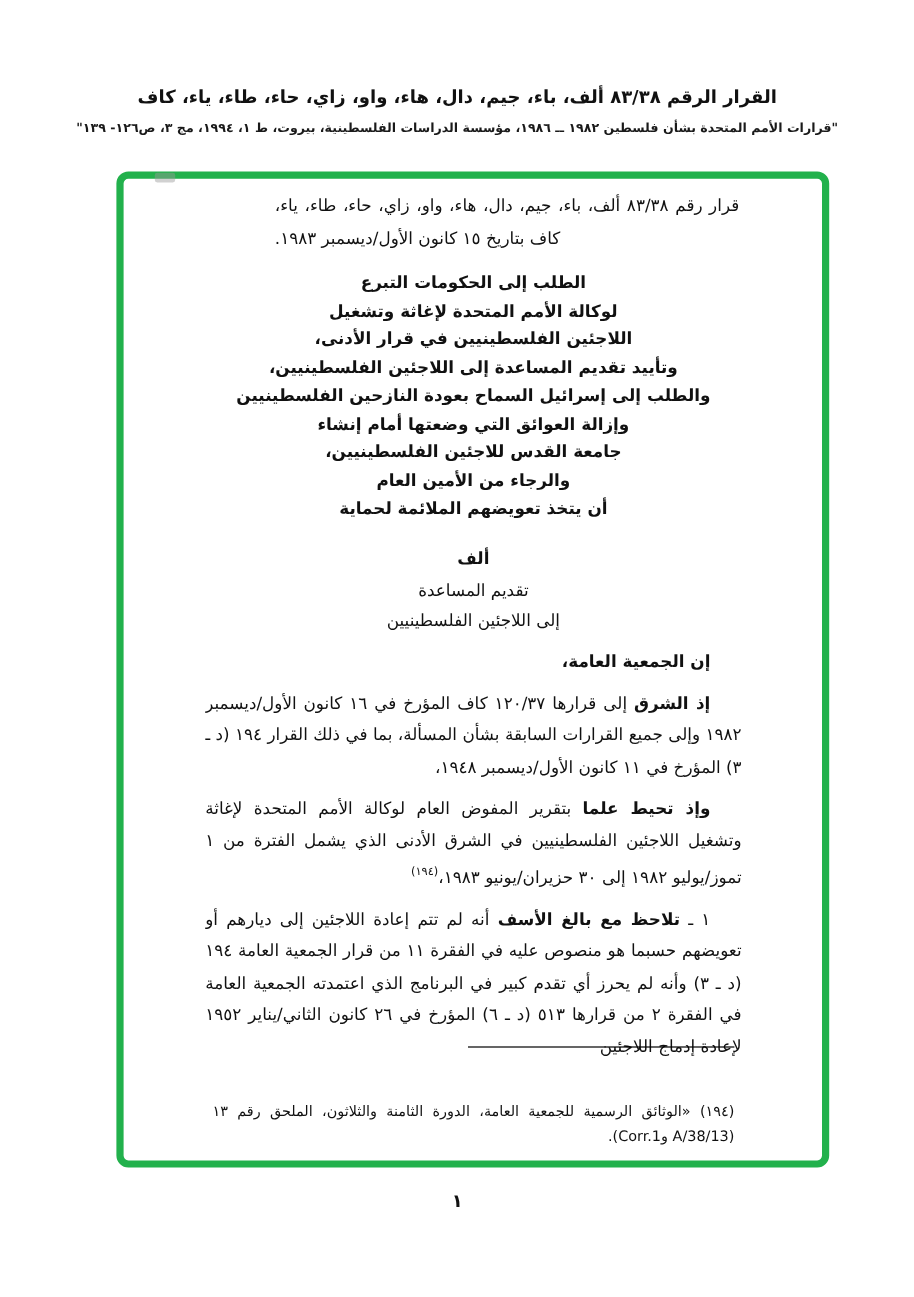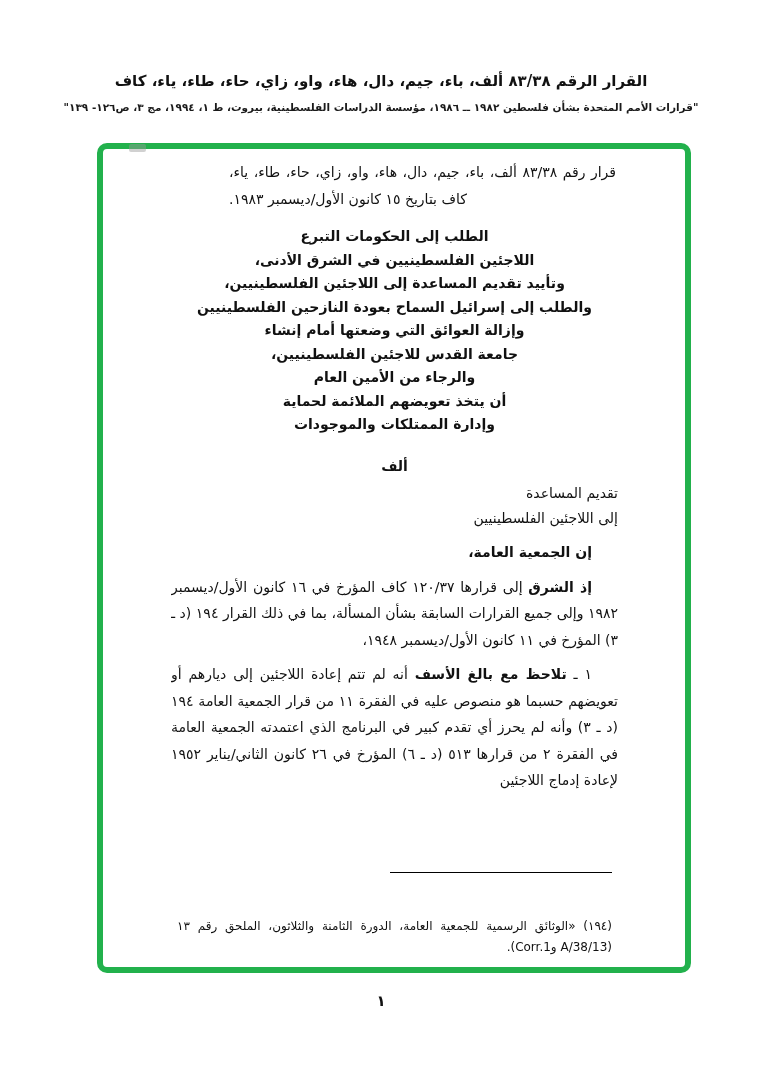--- a/index.html
+++ b/index.html
@@ -28,21 +28,21 @@
   }
   
   .content{
     position:absolute;top:2px;right:67px;left:68px;bottom:70px;
     overflow:hidden;font-size:14px;line-height:26.5px;text-align:justify;
   }
   .content p{margin:8px 0 0;text-indent:26px;}
   .intro{margin:8px 2px 0 58px !important;text-indent:0 !important;text-align-last:left;}
   .title-lines{margin-top:13px;text-align:center;font-weight:bold;font-size:14px;line-height:23.5px;}
   .section-letter{margin:16px 0 2px !important;text-align:center;font-weight:bold;text-indent:0 !important;}
-  .subtitle{margin-top:2px;text-align:right;line-height:25px;}
+  .subtitle{margin-top:2px;text-align:center;line-height:25px;}
   .b{font-weight:bold;}
   .sup{font-size:9.5px;vertical-align:7px;}
   
   .footnote{position:absolute;right:73px;left:74px;bottom:9px;}
   .fn-rule{width:222px;border-top:1.5px solid #000;margin-bottom:6px;}
   .fn-text{font-size:12px;line-height:21px;text-align:justify;margin-top:43px;}
   
   .page-number{
     position:absolute;top:992px;left:0;right:0;text-align:center;
     font-size:15px;font-weight:bold;
@@ -57,36 +57,37 @@
 
   <div class="doc-citation">"قرارات الأمم المتحدة بشأن فلسطين ١٩٨٢ ــ ١٩٨٦، مؤسسة الدراسات الفلسطينية، بيروت، ط ١، ١٩٩٤، مج ٣، ص١٢٦- ١٣٩"</div>
 
   <div class="green-box" style="border-color: rgb(34, 177, 76);">
     <div class="smudge"></div>
 
     <div class="content">
         <p class="intro"><span>قرار رقم ٨٣/٣٨ ألف، باء، جيم، دال، هاء، واو، زاي، حاء، طاء، ياء، كاف بتاريخ ١٥ كانون الأول/ديسمبر ١٩٨٣.</span></p>
         <div class="title-lines">
           <div>الطلب إلى الحكومات التبرع</div>
-          <div>اللاجئين الفلسطينيين في الشرق الأدنى،</div>
+          <div>لوكالة الأمم المتحدة لإغاثة وتشغيل</div>
+          <div>اللاجئين الفلسطينيين في قرار الأدنى،</div>
           <div>وتأييد تقديم المساعدة إلى اللاجئين الفلسطينيين،</div>
           <div>والطلب إلى إسرائيل السماح بعودة النازحين الفلسطينيين</div>
           <div>وإزالة العوائق التي وضعتها أمام إنشاء</div>
           <div>جامعة القدس للاجئين الفلسطينيين،</div>
           <div>والرجاء من الأمين العام</div>
           <div>أن يتخذ تعويضهم الملائمة لحماية</div>
-          <div>وإدارة الممتلكات والموجودات</div>
         </div>
         <p class="section-letter"><span class="b">ألف</span></p>
         <div class="subtitle">
           <div>تقديم المساعدة</div>
           <div>إلى اللاجئين الفلسطينيين</div>
         </div>
         <p class="para"><span class="b">إن الجمعية العامة،</span></p>
         <p class="para"><span class="b">إذ الشرق</span><span> إلى قرارها ١٢٠/٣٧ كاف المؤرخ في ١٦ كانون الأول/ديسمبر ١٩٨٢ وإلى جميع القرارات السابقة بشأن المسألة، بما في ذلك القرار ١٩٤ (د ـ ٣) المؤرخ في ١١ كانون الأول/ديسمبر ١٩٤٨،</span></p>
+        <p class="para"><span class="b">وإذ تحيط علما</span><span> بتقرير المفوض العام لوكالة الأمم المتحدة لإغاثة وتشغيل اللاجئين الفلسطينيين في الشرق الأدنى الذي يشمل الفترة من ١ تموز/يوليو ١٩٨٢ إلى ٣٠ حزيران/يونيو ١٩٨٣،</span><span class="sup">(١٩٤)</span></p>
         <p class="para"><span>١ ـ </span><span class="b">تلاحظ مع بالغ الأسف</span><span> أنه لم تتم إعادة اللاجئين إلى ديارهم أو تعويضهم حسبما هو منصوص عليه في الفقرة ١١ من قرار الجمعية العامة ١٩٤ (د ـ ٣) وأنه لم يحرز أي تقدم كبير في البرنامج الذي اعتمدته الجمعية العامة في الفقرة ٢ من قرارها ٥١٣ (د ـ ٦) المؤرخ في ٢٦ كانون الثاني/يناير ١٩٥٢ لإعادة إدماج اللاجئين</span></p>
       </div>
 
     <div class="footnote">
       <div class="fn-rule"></div>
       <div class="fn-text">(١٩٤) «الوثائق الرسمية للجمعية العامة، الدورة الثامنة والثلاثون، الملحق رقم ١٣ (A/38/13 وCorr.1).</div>
     </div>
   </div>
 
   <div class="page-number">١</div>

